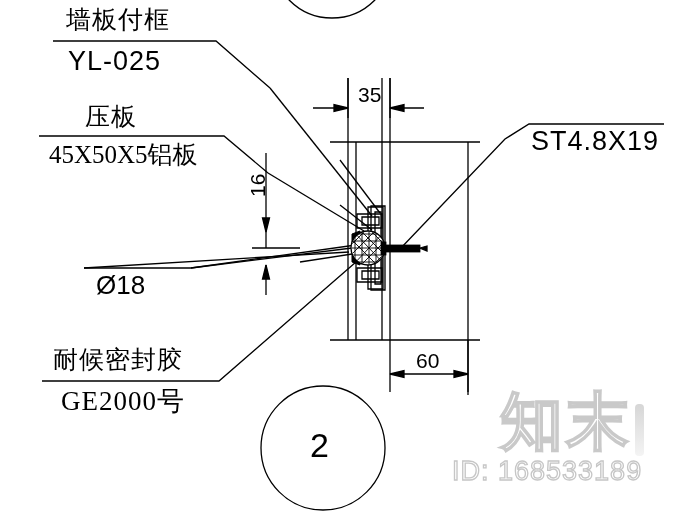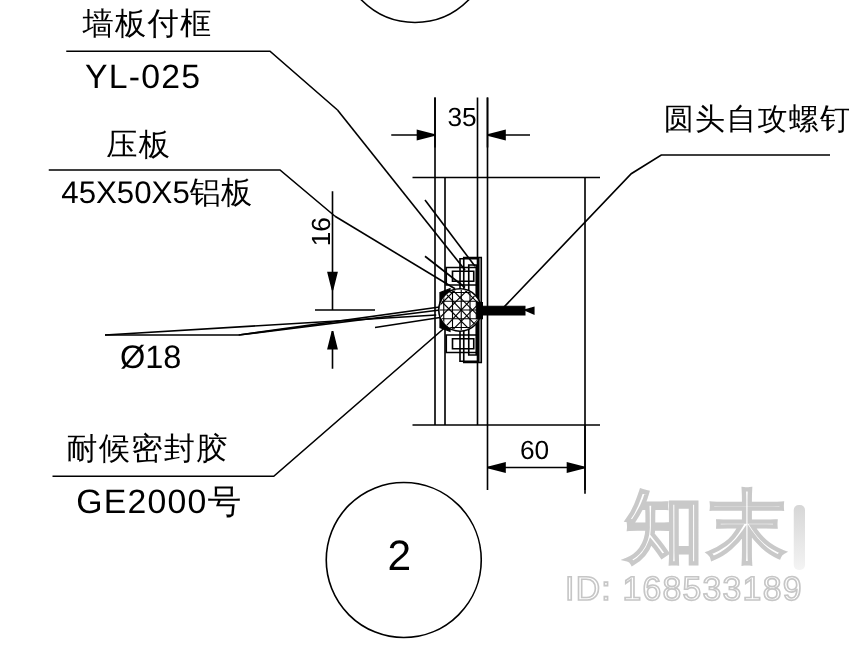--- a/index.html
+++ b/index.html
@@ -25,21 +25,21 @@
     height: 518px;
   }
   .lbl {
     position: absolute;
     color: #000000;
     white-space: nowrap;
     font-family: "Liberation Sans", sans-serif;
     line-height: 1;
   }
   .cjk {
-    font-family: Liberation Sans, sans-serif;
+    font-family: Liberation Serif, serif;
     letter-spacing: 1px;
   }
   .dim-txt {
     position: absolute;
     color: #000000;
     font-family: "Liberation Sans", sans-serif;
     font-size: 21px;
     line-height: 1;
     white-space: nowrap;
   }
@@ -255,21 +255,21 @@
   <div class="lbl" style="left:68px; top:48px; font-size:27px; letter-spacing:1px;">YL-025</div>
 
   <div class="lbl cjk" style="left:85px; top:104px; font-size:25px;">压板</div>
   <div class="lbl cjk" style="left:49px; top:142px; font-size:25px; letter-spacing:0px;">45X50X5铝板</div>
 
   <div class="lbl" style="left:96px; top:272px; font-size:26px;">Ø18</div>
 
   <div class="lbl cjk" style="left:53px; top:347px; font-size:25px;">耐候密封胶</div>
   <div class="lbl cjk" style="left:61px; top:388px; font-size:27px;">GE2000号</div>
 
-  <div class="lbl cjk" style="left:531px; top:84px; font-size:24px;">圆头自攻螺钉</div>
+  <div class="lbl" style="left:531px; top:128px; font-size:27px; letter-spacing:1px;">ST4.8X19</div>
 
   <div class="dim-txt" style="left:358px; top:84px;">35</div>
 
   <div class="dim-txt rot90" style="left:247px; top:197px;">16</div>
 
   <div class="dim-txt" style="left:416px; top:350px;">60</div>
 
   <div class="bubble-num" style="left:310px; top:428px;">2</div>
 
   <div id="watermark">

